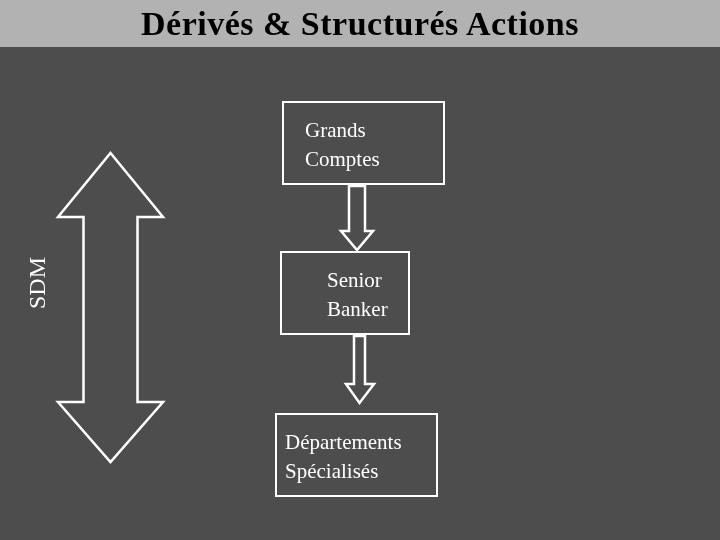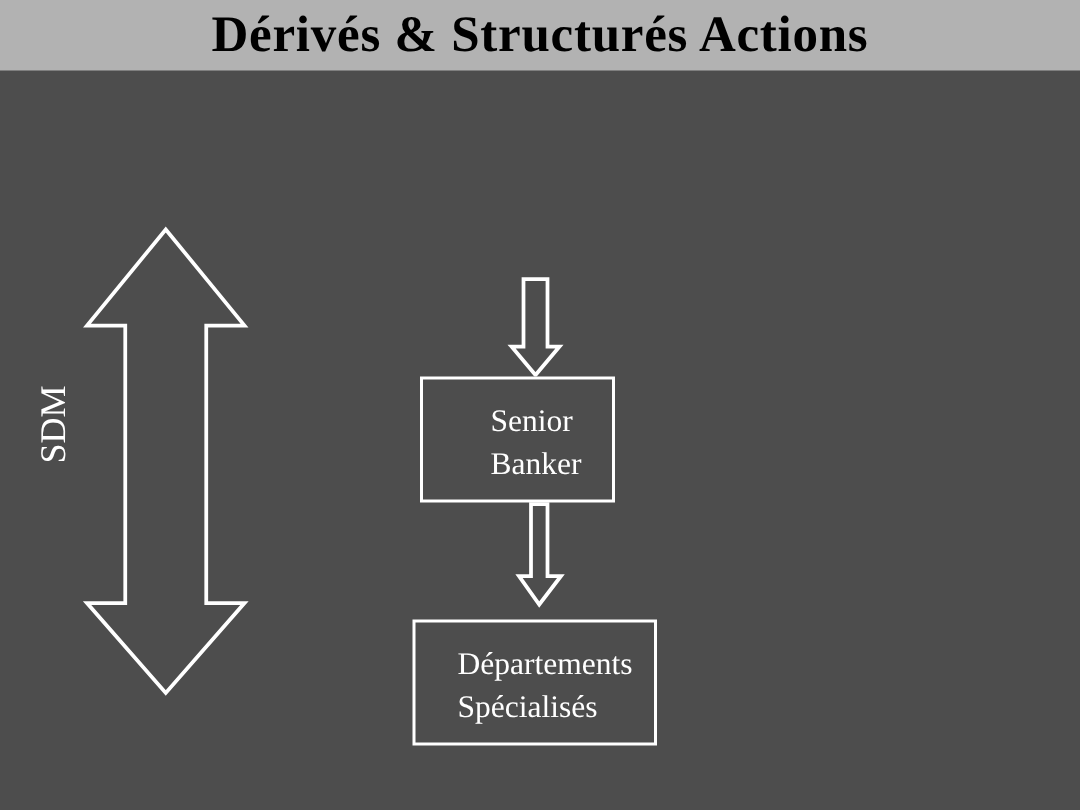--- a/index.html
+++ b/index.html
@@ -57,40 +57,44 @@
     border: 2px solid var(--color-line);
     background: var(--color-background);
     color: var(--color-text);
     font-size: 21px;
     line-height: 29px;
     padding-top: 13px;
   }
   .node-label { white-space: pre-line; }
   .node-1 { left: 282px; top: 101px; padding-left: 21px; }
   .node-2 { left: 280px; top: 251px; width: 130px; padding-left: 45px; }
-  .node-3 { left: 275px; top: 413px; padding-left: 28px; }
+  .node-3 { left: 275px; top: 413px; padding-left: 8px; }
   .double-arrow { left: 58px; top: 153px; }
   .arrow-1 { left: 340px; top: 186px; }
   .arrow-2 { left: 346px; top: 336px; }
 </style>
 </head>
 <body>
 
 <div class="slide">
 
   <header class="banner">
     <h1 class="slide-title">Dérivés &amp; Structurés Actions</h1>
   </header>
 
   <svg class="shape double-arrow" width="105" height="309" viewBox="0 0 105 309" aria-hidden="true">
     <polygon points="52.5,0 105,64 79.5,64 79.5,249 105,249 52.5,309 0,249 25.5,249 25.5,64 0,64"></polygon>
   </svg>
 
   <div class="side-label">SDM</div>
 
+  <div class="node node-1">
+    <span class="node-label">Grands
+Comptes</span>
+  </div>
 
   <svg class="shape arrow-1" width="34" height="64" viewBox="0 0 34 64" aria-hidden="true">
     <polygon points="9,0 25,0 25,45 33,45 17,64 1,45 9,45"></polygon>
   </svg>
 
   <div class="node node-2">
     <span class="node-label">Senior
 Banker</span>
   </div>
 

